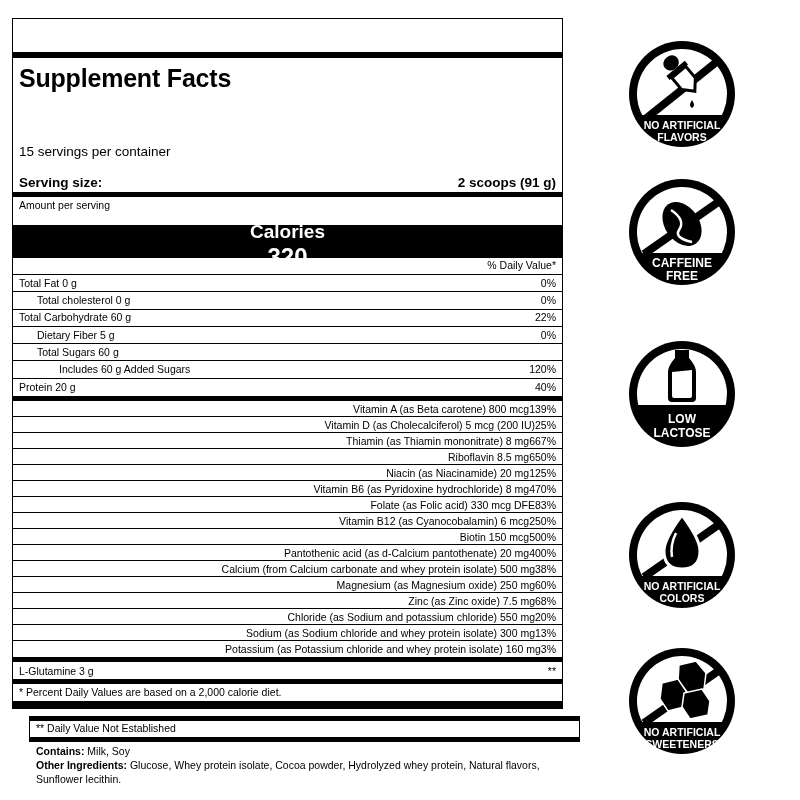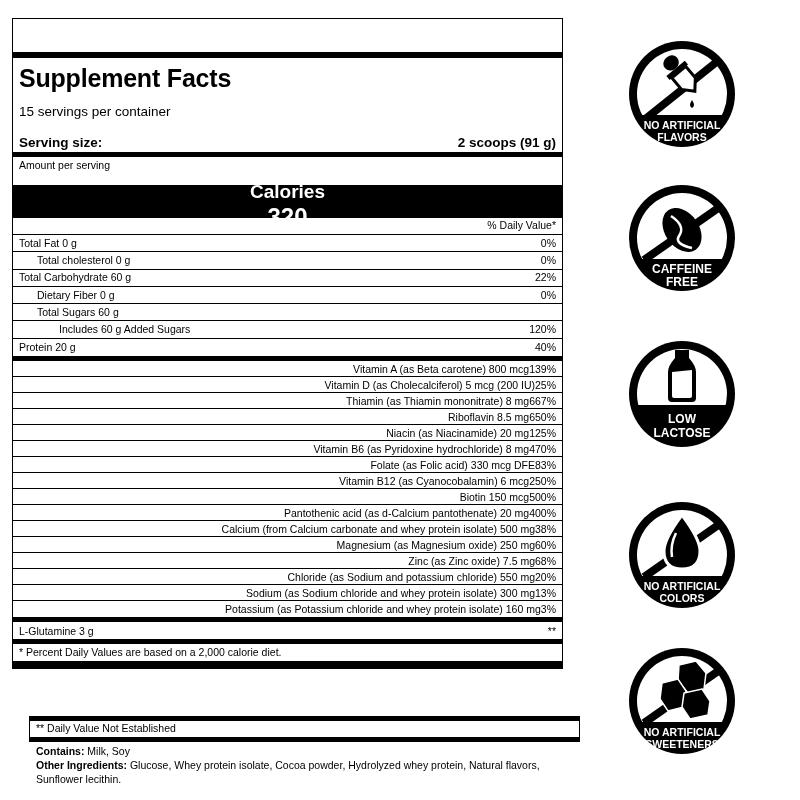--- a/index.html
+++ b/index.html
@@ -10,21 +10,21 @@
     position: absolute; left: 12px; top: 18px; width: 551px;
     border: 1px solid #000; border-bottom: none;
   }
   .top-blank { height: 33px; }
   .bar-thick { height: 6px; background: #000; }
   .bar-med { height: 5px; background: #000; }
   .bar-bottom { height: 8px; background: #000; }
   .title {
     font-weight: bold; font-size: 25px; padding: 6px 0 0 6px; height: 42px; letter-spacing: -0.2px;
   }
-  .servings { font-size: 13.5px; padding: 4px 0 0 6px; height: 28px; }
+  .servings { font-size: 13.5px; padding: 4px 0 0 6px; height: 28px; margin-top: 40px; }
   .serving-size {
     display: flex; justify-content: space-between; font-weight: bold; font-size: 13.5px;
     padding: 0 6px 0 6px; height: 24px; align-items: flex-end; padding-bottom: 2px;
   }
   .amount { font-size: 10.5px; padding: 2px 0 0 6px; height: 28px; }
   .calories {
     display: flex; justify-content: space-between; align-items: center; background: #000; color: #fff;
     height: 33px; padding: 0 6px; font-weight: bold; flex-direction: column;
   }
   .calories .cl { font-size: 19px; margin-top: -4px; }
@@ -88,21 +88,21 @@
   </div>
   <div class="row">
     <span class="name i1">Total cholesterol 0 g</span>
     <span>0%</span>
   </div>
   <div class="row">
     <span class="name">Total Carbohydrate 60 g</span>
     <span>22%</span>
   </div>
   <div class="row">
-    <span class="name i1">Dietary Fiber 0 g</span>
+    <span class="name i1">Dietary Fiber 5 g</span>
     <span>0%</span>
   </div>
   <div class="row">
     <span class="name i1">Total Sugars 60 g</span>
     <span></span>
   </div>
   <div class="row">
     <span class="name i2">Includes 60 g Added Sugars</span>
     <span>120%</span>
   </div>
@@ -214,21 +214,21 @@
       <rect x="50" y="16" width="16" height="14" rx="7" fill="#000"></rect>
       <rect x="46" y="30" width="24" height="5" fill="#000"></rect>
       <path d="M49 35 L67 35 L67 50 L58 60 L49 50 Z" fill="#fff" stroke="#000" stroke-width="3"></path>
     </g>
     <path d="M68 64 Q64 70 68 72 Q72 70 68 64 Z" fill="#000"></path>
     <text x="58" y="93" text-anchor="middle" fill="#fff" font-family="Liberation Sans, sans-serif" font-weight="bold" font-size="10.5">NO ARTIFICIAL</text>
     <text x="58" y="105" text-anchor="middle" fill="#fff" font-family="Liberation Sans, sans-serif" font-weight="bold" font-size="10.5">FLAVORS</text>
   </svg>
 </div>
 
-<div class="badge" style="top:180px">
+<div class="badge" style="top:174px">
   <svg viewBox="0 0 116 116">
     <defs>
         <clipPath id="c2">
           <circle cx="58" cy="58" r="50"></circle>
         </clipPath>
       </defs>
     <circle cx="58" cy="58" r="53" fill="#000"></circle>
     <circle cx="58" cy="58" r="45" fill="#fff"></circle>
     <rect x="0" y="79" width="116" height="40" fill="#000" clip-path="url(#c2)"></rect>
     <line x1="20" y1="80" x2="100" y2="24" stroke="#000" stroke-width="8" clip-path="url(#c2)"></line>

